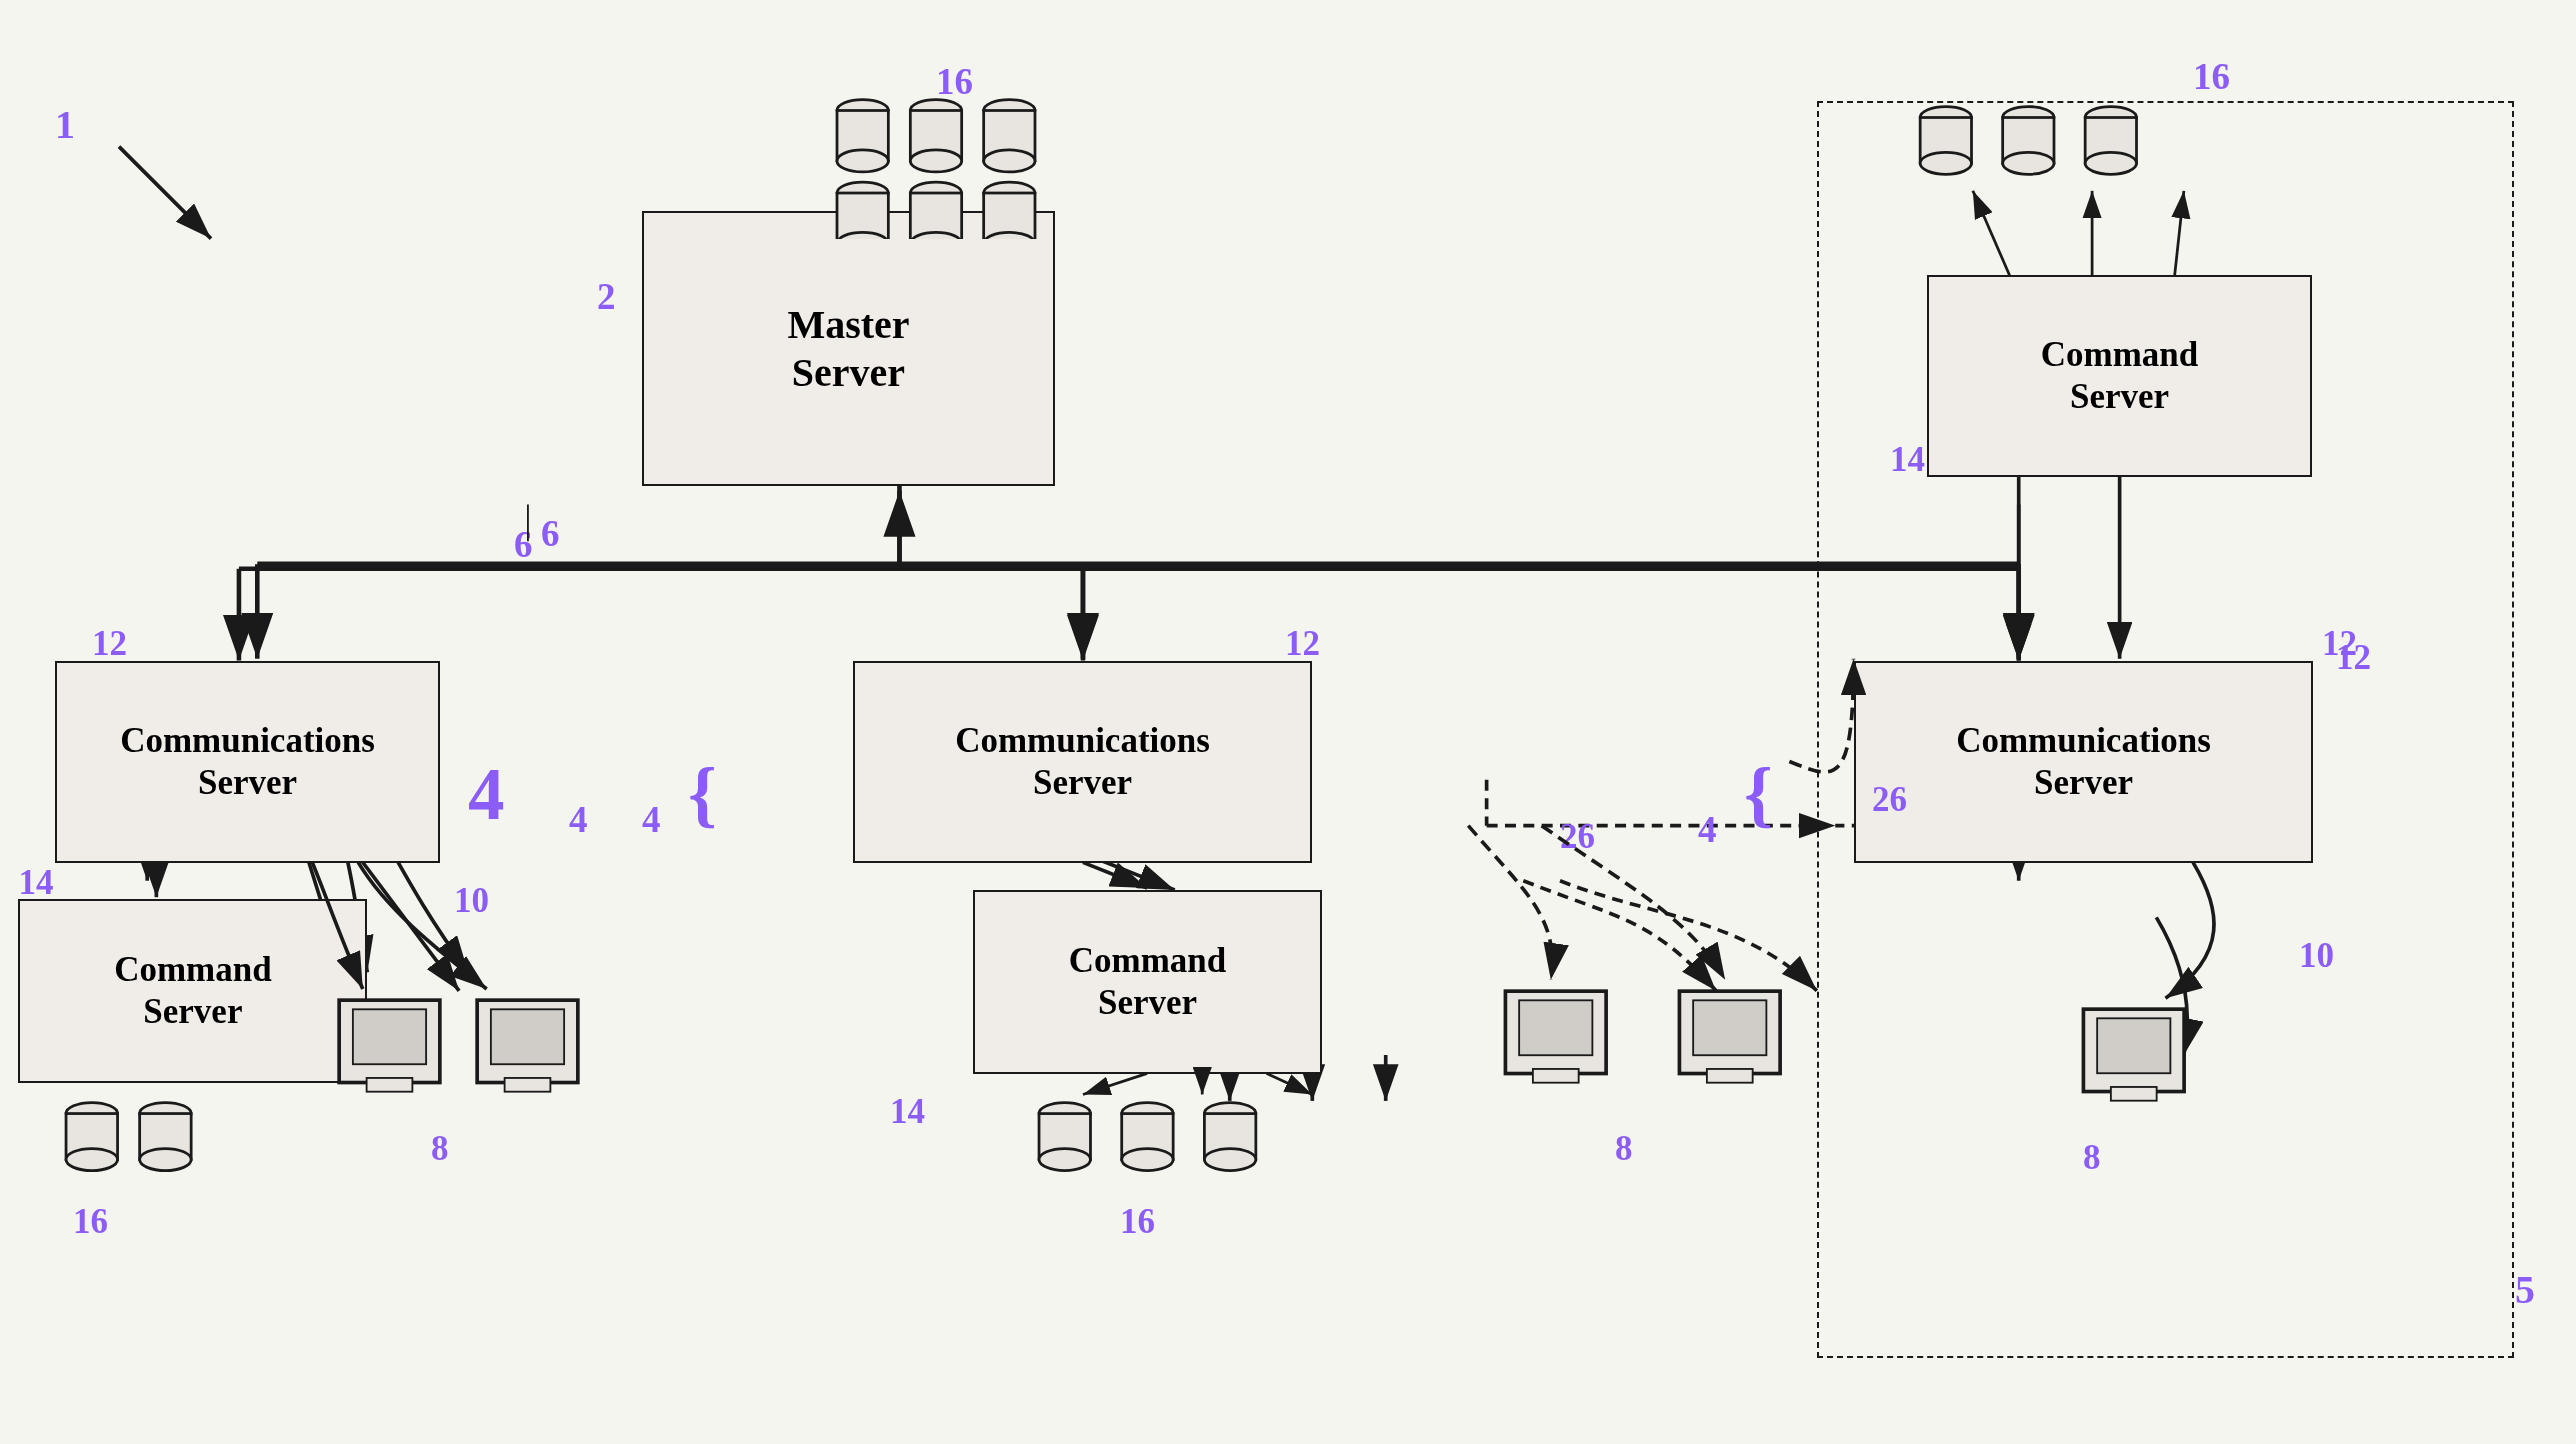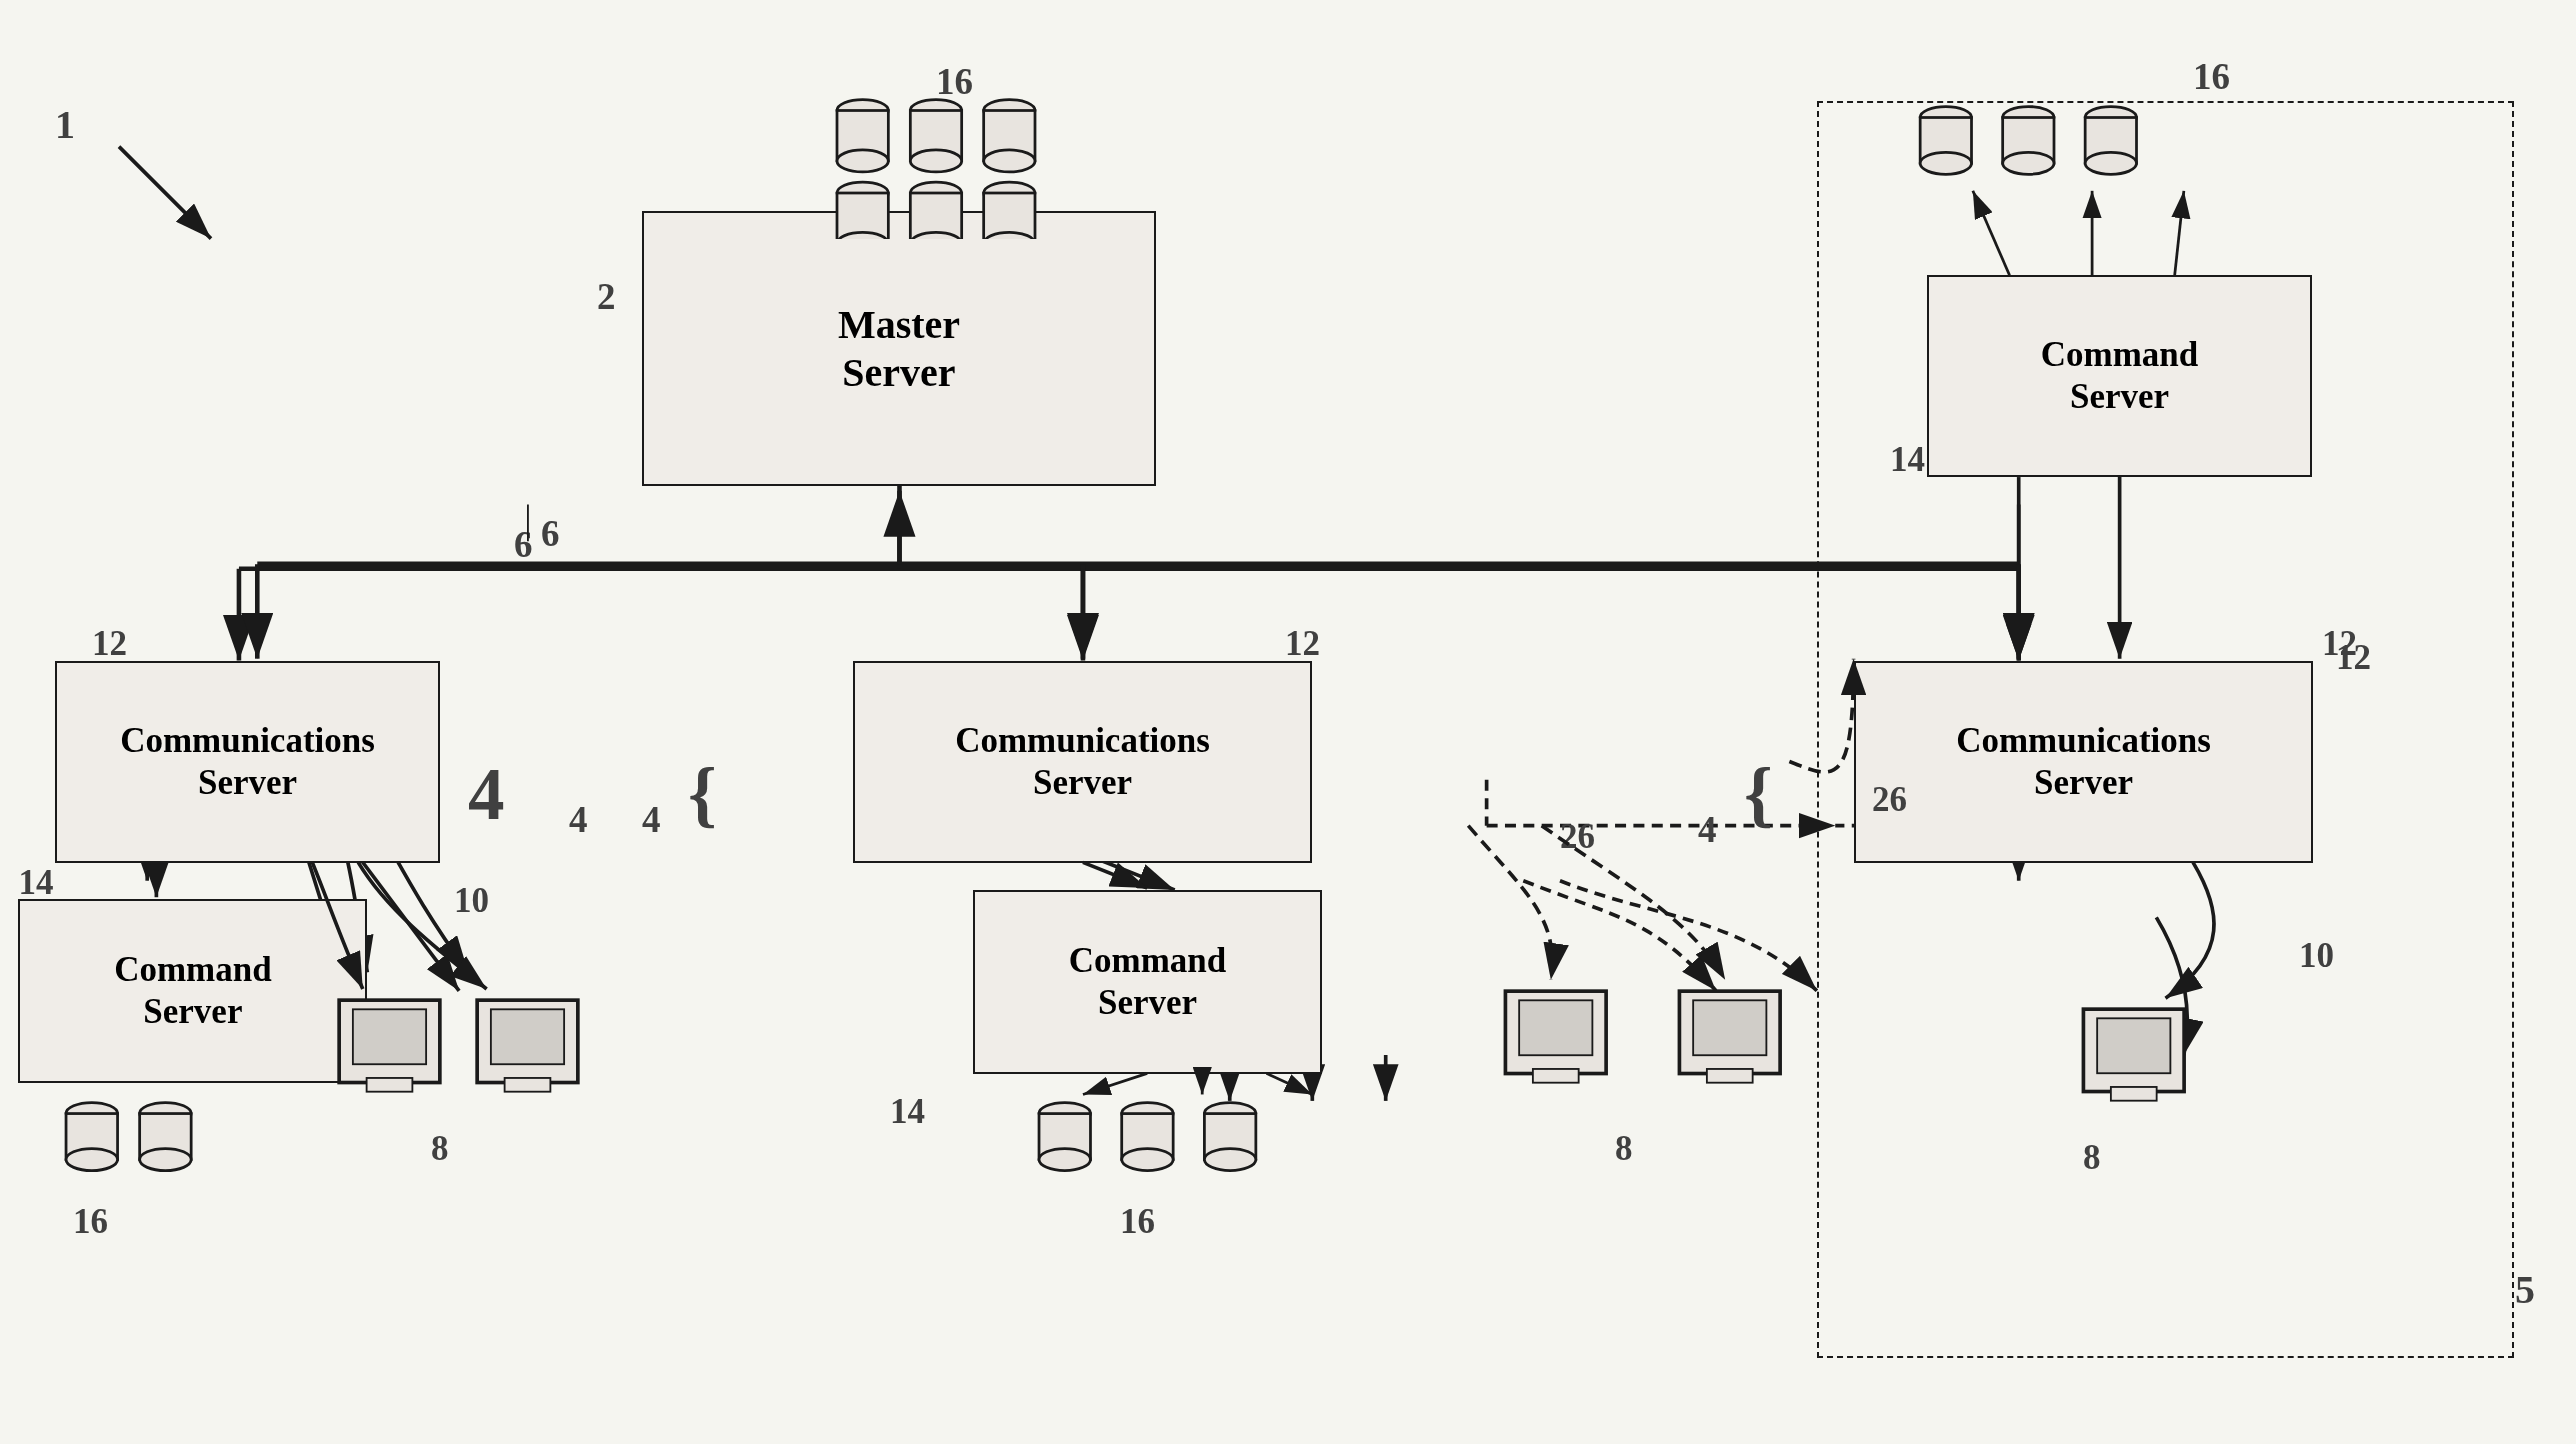--- a/index.html
+++ b/index.html
@@ -36,21 +36,21 @@
     .box-dashed {
       border: 2.8px dashed #1a1a1a;
       background: transparent;
     }
 
     
     .label {
       position: absolute;
       font-size: 33px;
       font-weight: bold;
-      color: #404040;
+      color: #8b5cf6;
     }
 
     
     .svg-overlay {
       position: absolute;
       top: 0; left: 0;
       width: 2576px;
       height: 1444px;
       pointer-events: none;
     }
@@ -113,21 +113,21 @@
     <path d="M 1700 960 C 1800 1000, 1900 1000, 1980 1080" stroke="#1a1a1a" stroke-width="4" fill="none" stroke-dasharray="12,8" marker-end="url(#arrowhead)"></path>
 
   </svg>
 
   <div class="label" style="left:55px; top:101px; font-size:40px;">1</div>
 
   <svg style="position:absolute;left:73px;top:119px;width:184px;height:184px;pointer-events:none;" viewBox="0 0 200 200" width="184" height="184">
     <line x1="50" y1="30" x2="150" y2="130" stroke="#1a1a1a" stroke-width="4" marker-end="url(#arrowhead)"></line>
   </svg>
 
-  <div class="box" style="left:642px; top:211px; width:514px; height:275px; font-size:40px;">
+  <div class="box" style="left:642px; top:211px; width:413px; height:275px; font-size:40px;">
     <span style="white-space:pre-line;">Master
 Server</span>
   </div>
 
   <svg style="position:absolute;left:826px;top:92px;width:330px;height:147px;pointer-events:none;" viewBox="0 0 360 160" width="330" height="147">
 
     <ellipse cx="40" cy="20" rx="28" ry="12" stroke="#1a1a1a" stroke-width="3" fill="#e8e4df"></ellipse>
     <rect x="12" y="20" width="56" height="55" stroke="#1a1a1a" stroke-width="3" fill="#e8e4df"></rect>
     <ellipse cx="40" cy="75" rx="28" ry="12" stroke="#1a1a1a" stroke-width="3" fill="#e8e4df"></ellipse>
 

